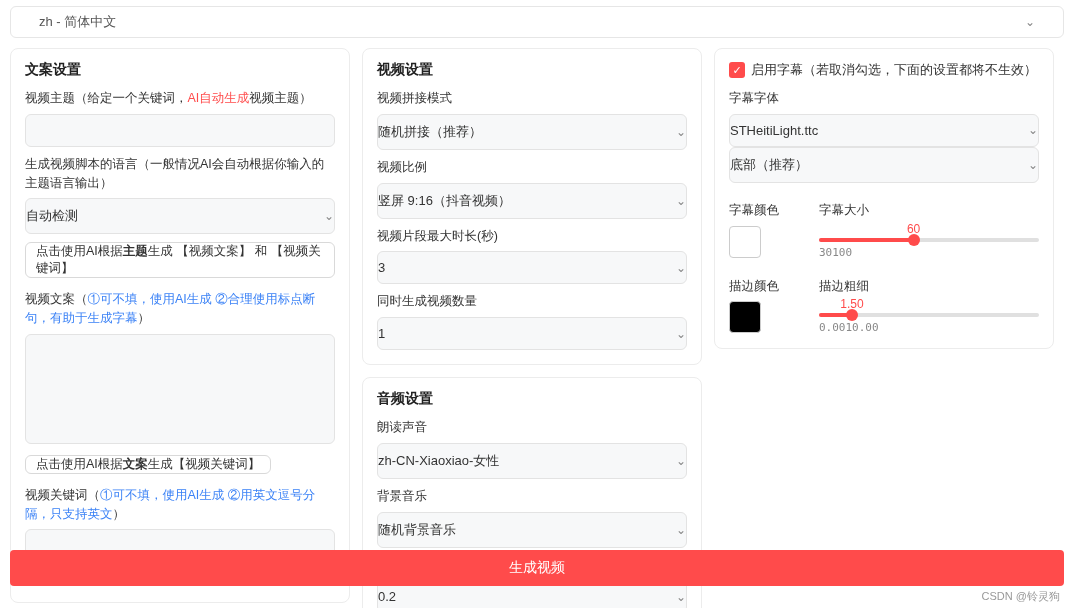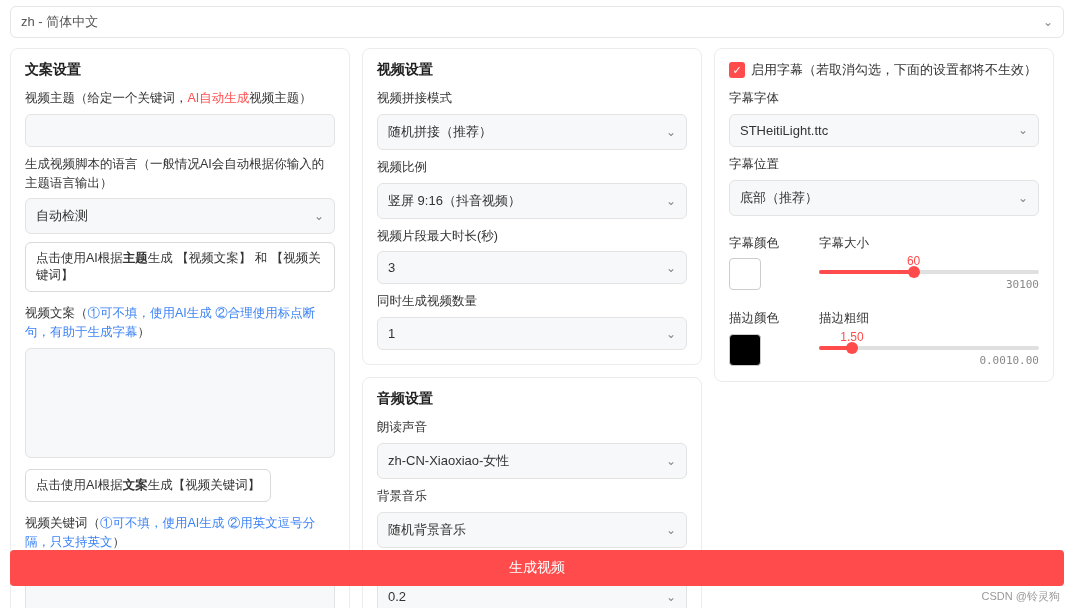--- a/index.html
+++ b/index.html
@@ -8,21 +8,21 @@
     background: #fff;
     font-size: 13px;
     color: #333;
     width: 1074px;
     height: 608px;
     overflow: hidden;
     position: relative;
   }
   .top-bar {
     margin: 6px 10px 10px 10px;
-    padding: 6px 10px;
+    padding: 6px 28px;
     border: 1px solid #e6e6e6;
     border-radius: 6px;
     display: flex;
     justify-content: space-between;
     align-items: center;
     font-size: 13px;
     color: #555;
   }
   .columns {
     display: flex;
@@ -51,21 +51,21 @@
     margin: 8px 0 6px 0;
     line-height: 1.5;
   }
   .hint-red { color: #ff4b4b; }
   .hint-blue { color: #3b82f6; }
   .input, .select {
     width: 100%;
     border: 1px solid #e3e3e3;
     background: #f7f8f9;
     border-radius: 6px;
-    padding: 8px 10px;
+    padding: 8px 0;
     font-size: 13px;
     color: #333;
     outline: none;
   }
   .select {
     display: flex;
     justify-content: space-between;
     align-items: center;
     cursor: pointer;
   }
@@ -79,21 +79,21 @@
     color: #333;
     resize: none;
     outline: none;
     min-height: 110px;
   }
   .textarea.small { min-height: 56px; }
   .btn-outline {
     display: inline-block;
     border: 1px solid #d9d9d9;
     border-radius: 6px;
-    padding: 7px 10px;
+    padding: 0 10px;
     font-size: 12.5px;
     color: #333;
     background: #fff;
     cursor: pointer;
     margin: 8px 0 4px 0;
   }
   .chev { color: #888; font-size: 12px; }
   .checkbox-row {
     display: flex;
     align-items: center;
@@ -144,21 +144,21 @@
   .slider-knob {
     position: absolute;
     width: 12px; height: 12px;
     background: #ff4b4b;
     border-radius: 50%;
     top: 50%;
     transform: translate(-50%, -50%);
   }
   .slider-ends {
     display: flex;
-    justify-content: flex-end;
+    justify-content: flex-start;
     font-size: 11px;
     color: #888;
     font-family: ui-monospace, monospace;
   }
   .submit {
     position: absolute;
     left: 10px; right: 10px;
     bottom: 22px;
     background: #ff4b4b;
     color: #fff;
@@ -311,21 +311,20 @@
         </div>
         <span>启用字幕（若取消勾选，下面的设置都将不生效）</span>
       </div>
 
       <div class="field-label">字幕字体</div>
       <div class="select">
         <span>STHeitiLight.ttc</span>
         <span class="chev">⌄</span>
       </div>
 
-      <div class="field-label">字幕位置</div>
       <div class="select">
         <span>底部（推荐）</span>
         <span class="chev">⌄</span>
       </div>
 
       <div class="row2">
         <div style="width:70px">
           <div class="field-label mb6">字幕颜色</div>
           <div class="swatch white"></div>
         </div>

